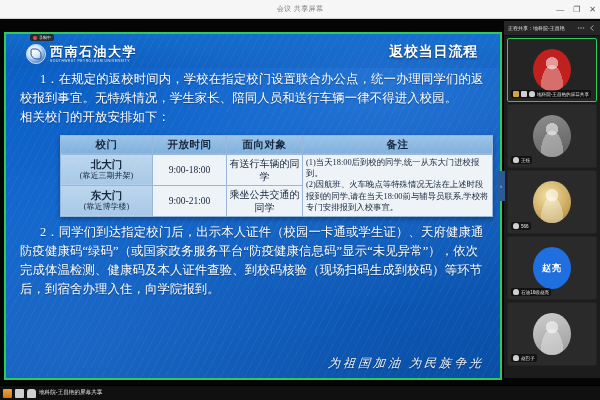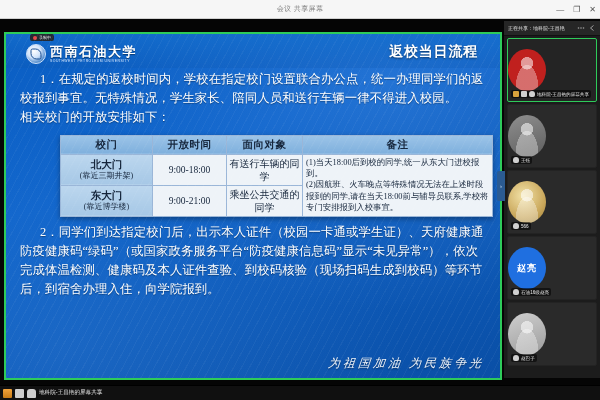--- a/index.html
+++ b/index.html
@@ -182,21 +182,21 @@
     flex: 1 1 auto;
   }
   .rail-ic {
     width: 8px; height: 8px; flex: 0 0 auto; opacity: .8;
     display: flex; align-items: center; justify-content: center;
   }
   .tiles { position: relative; height: 342px; overflow: hidden; }
   .tile {
     position: relative; height: 64px; margin: 2px 3px;
     background: #2a2a2a; border-radius: 2px;
-    display: flex; align-items: center; 
+    display: flex; align-items: center; justify-content: center;
     border: 1px solid #232323;
   }
   .tile.active { border-color: #2ecb5a; background: #242424; }
   .avatar {
     width: 38px; height: 42px; border-radius: 50%;
     display: flex; align-items: center; justify-content: center;
     font-size: 8px; color: #fff; overflow: hidden;
   }
   .av-red  { background: #c0201e; }
   .av-gray { background: linear-gradient(160deg,#8f8f8f,#5e5e5e); }

